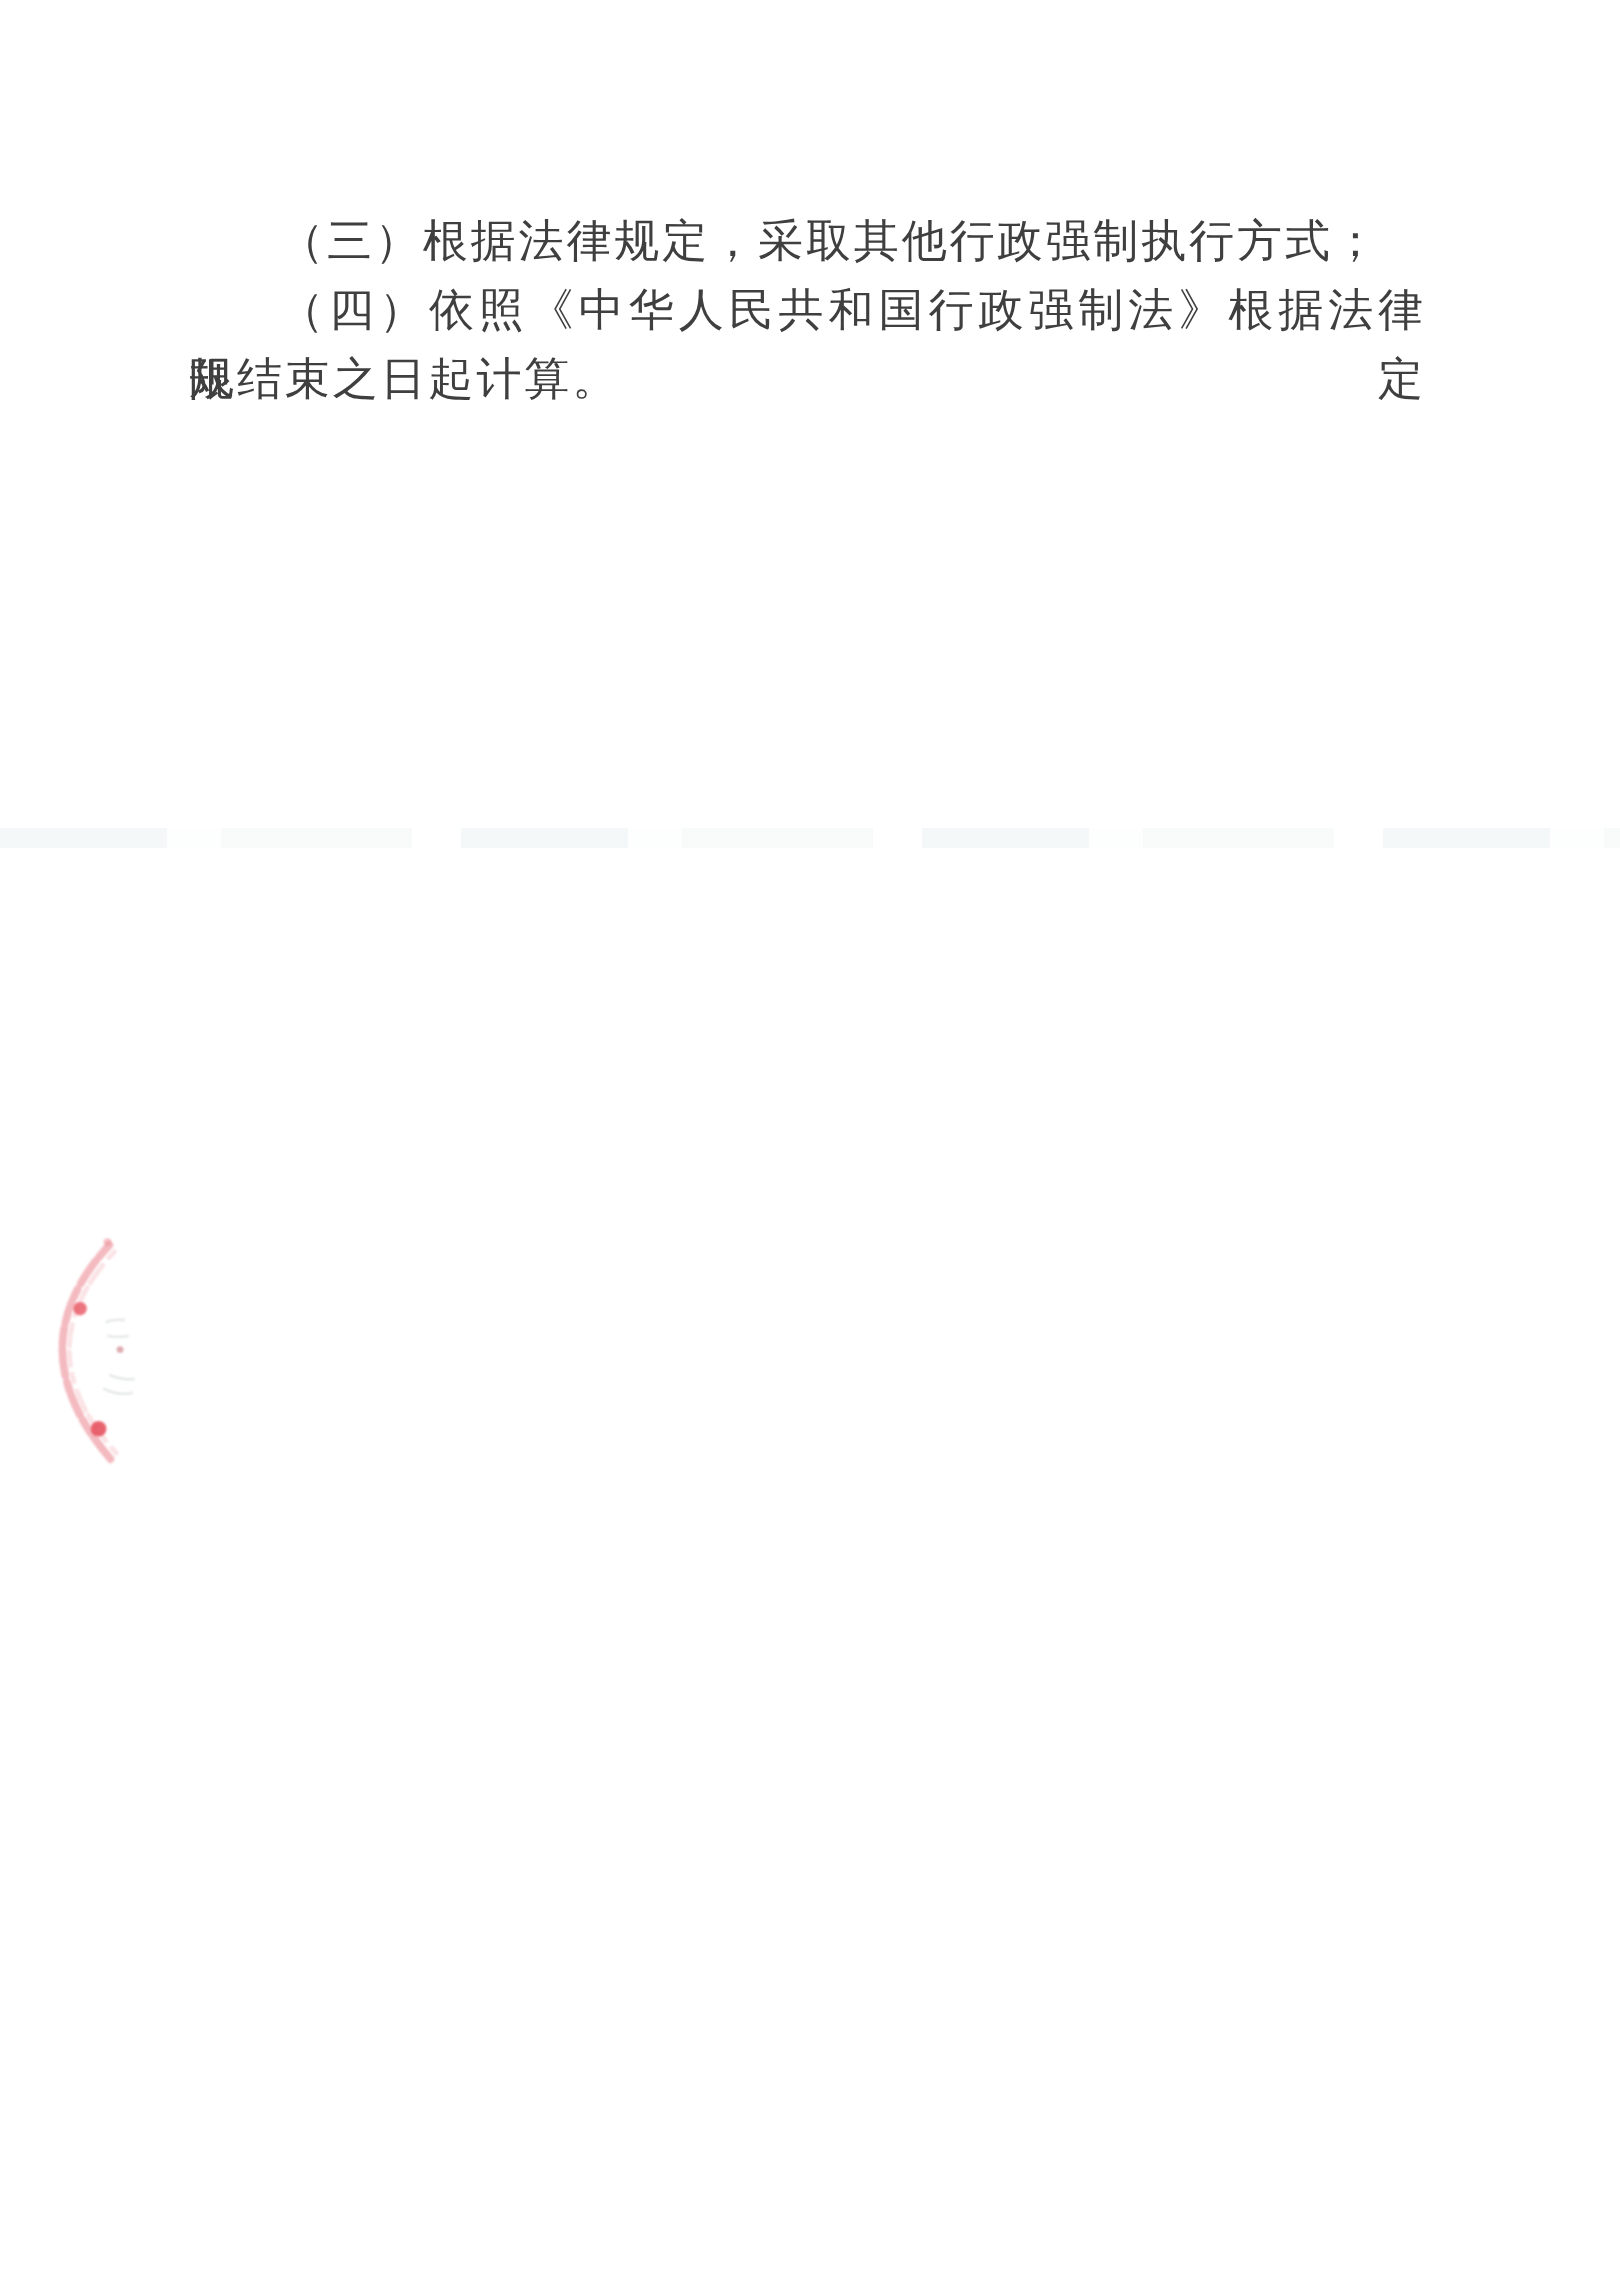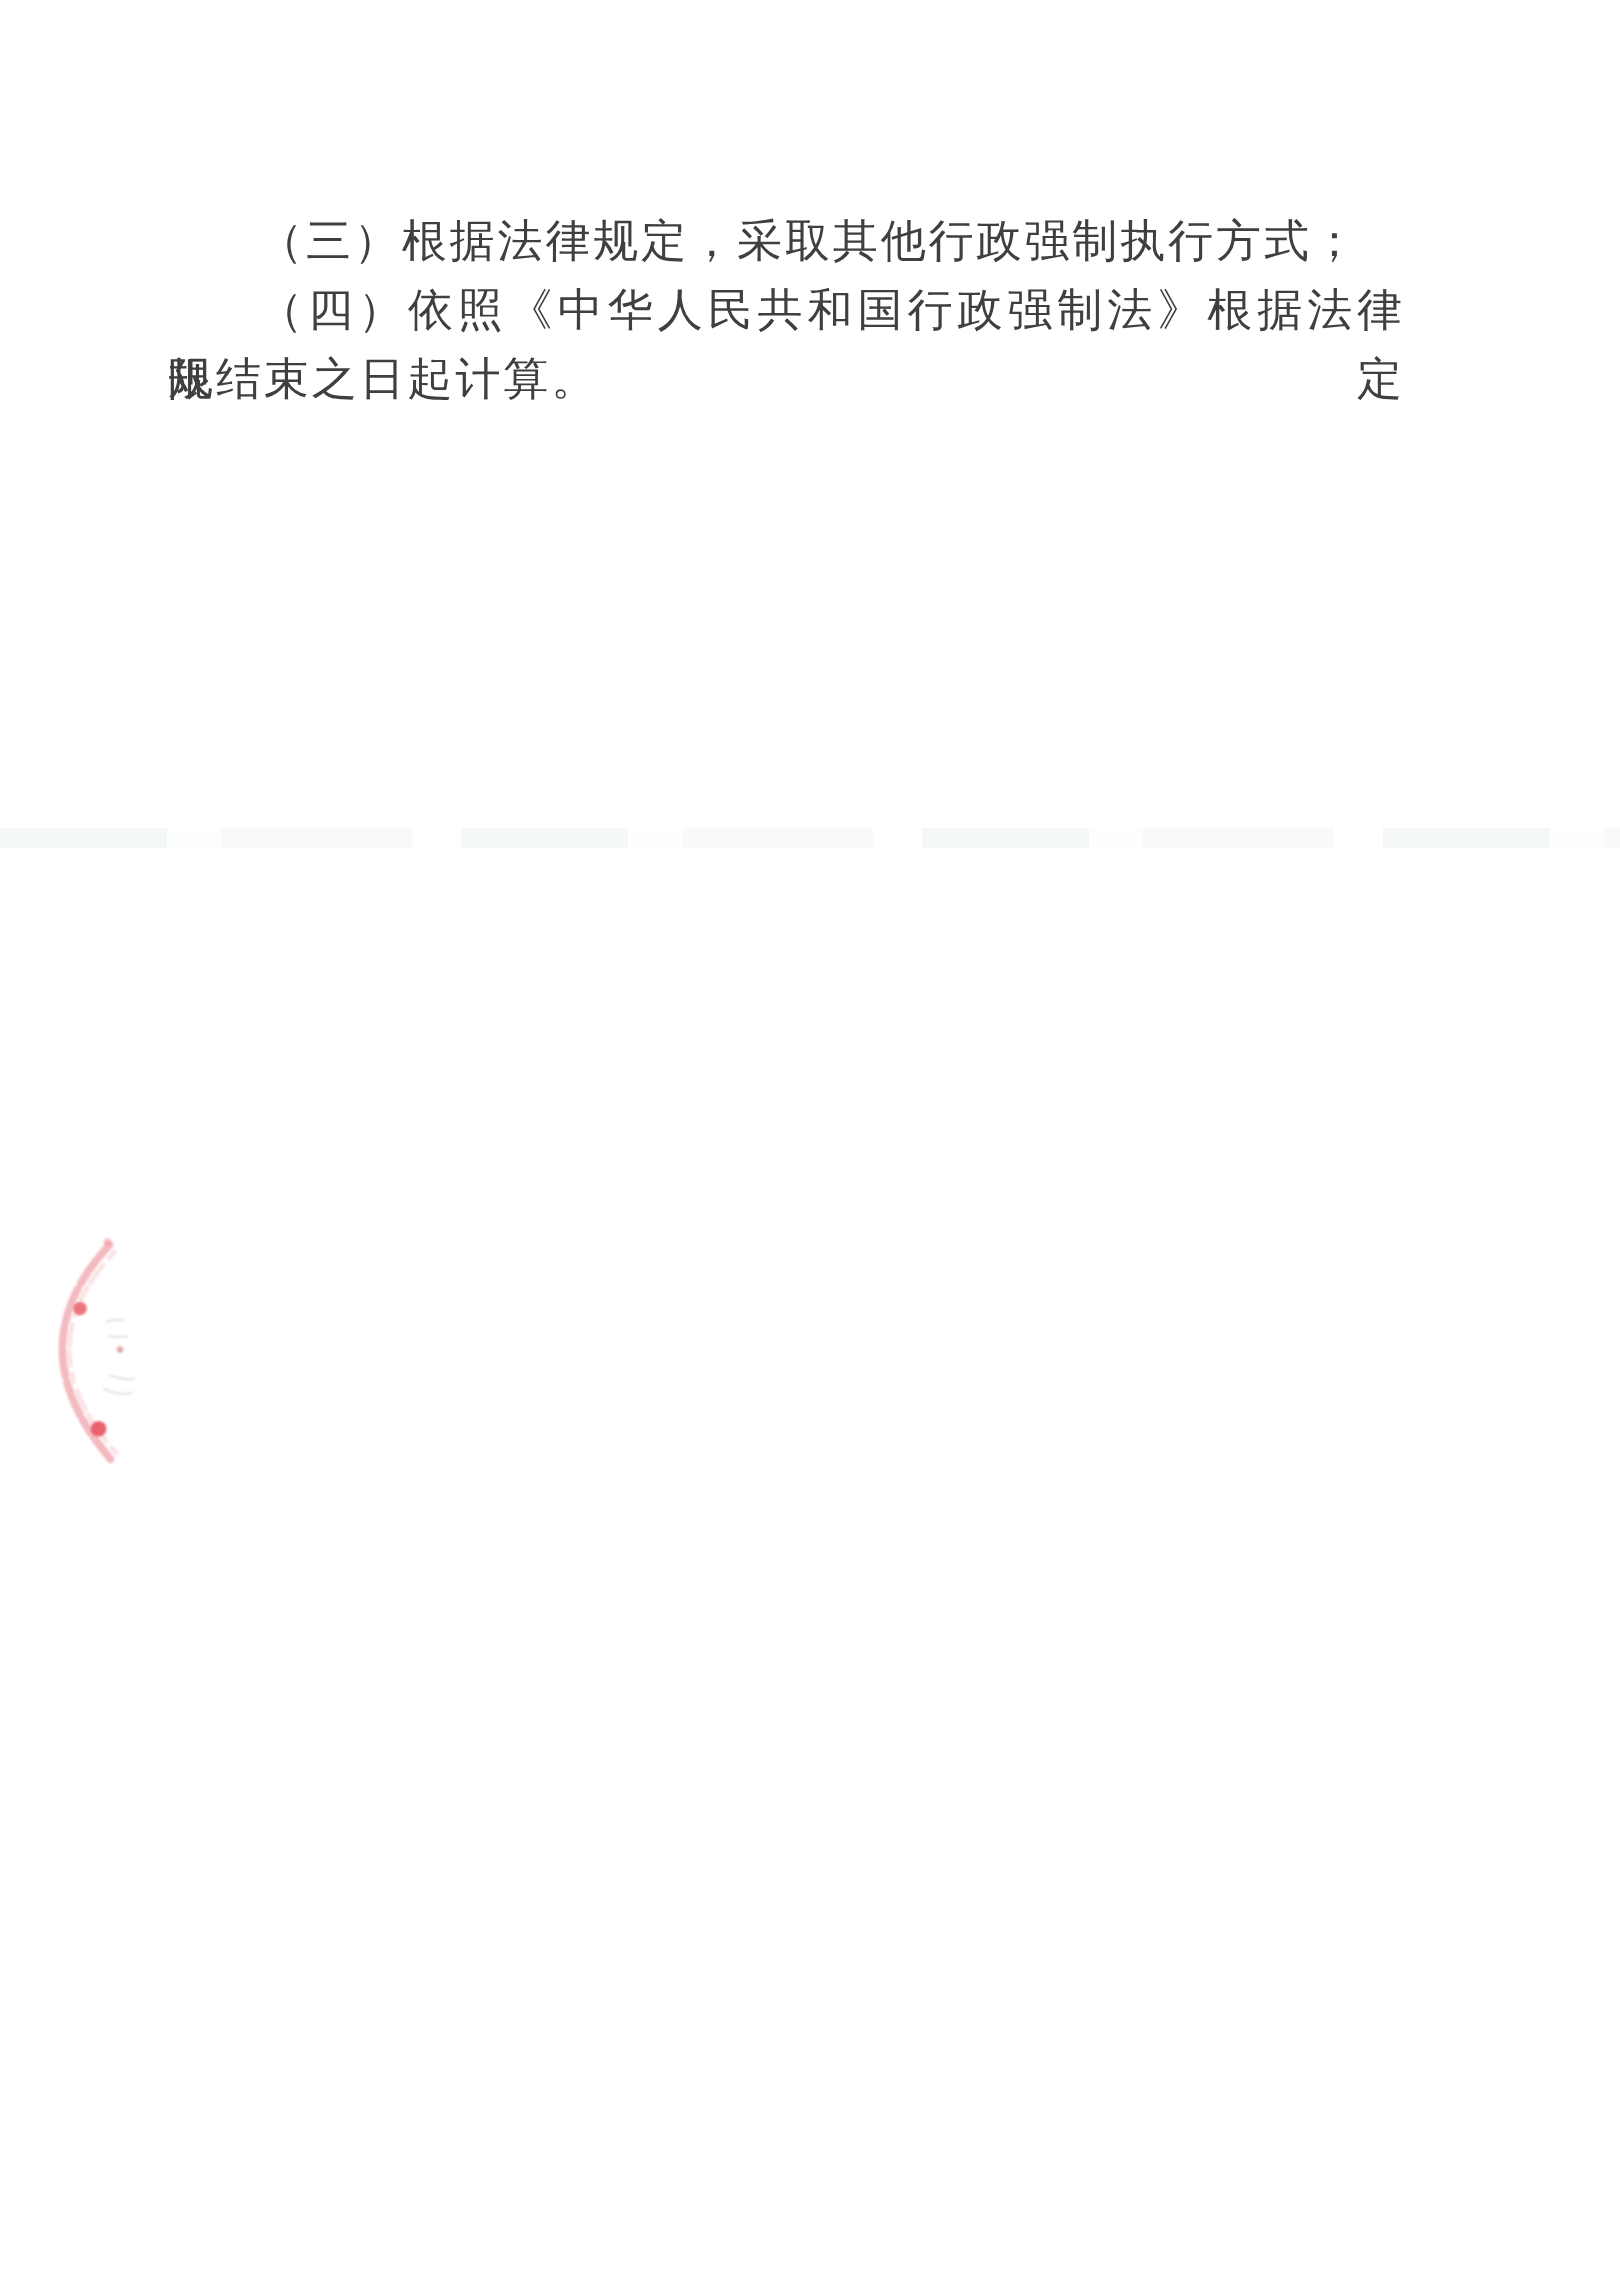--- a/index.html
+++ b/index.html
@@ -7,21 +7,21 @@
     position: relative;
     width: 1620px;
     height: 2292px;
     margin: 0 auto;
     background: #ffffff;
     overflow: hidden;
     font-family: "DejaVu Serif", "Liberation Serif", serif;
   }
   .text-block {
     position: absolute;
-    left: 168px;
+    left: 189px;
     top: 206px;
     width: 1237px;
   }
   .doc-line {
     font-size: 45px;
     line-height: 69px;
     height: 69px;
     color: #3f3f3f;
     letter-spacing: 2.9px;
     white-space: nowrap;

